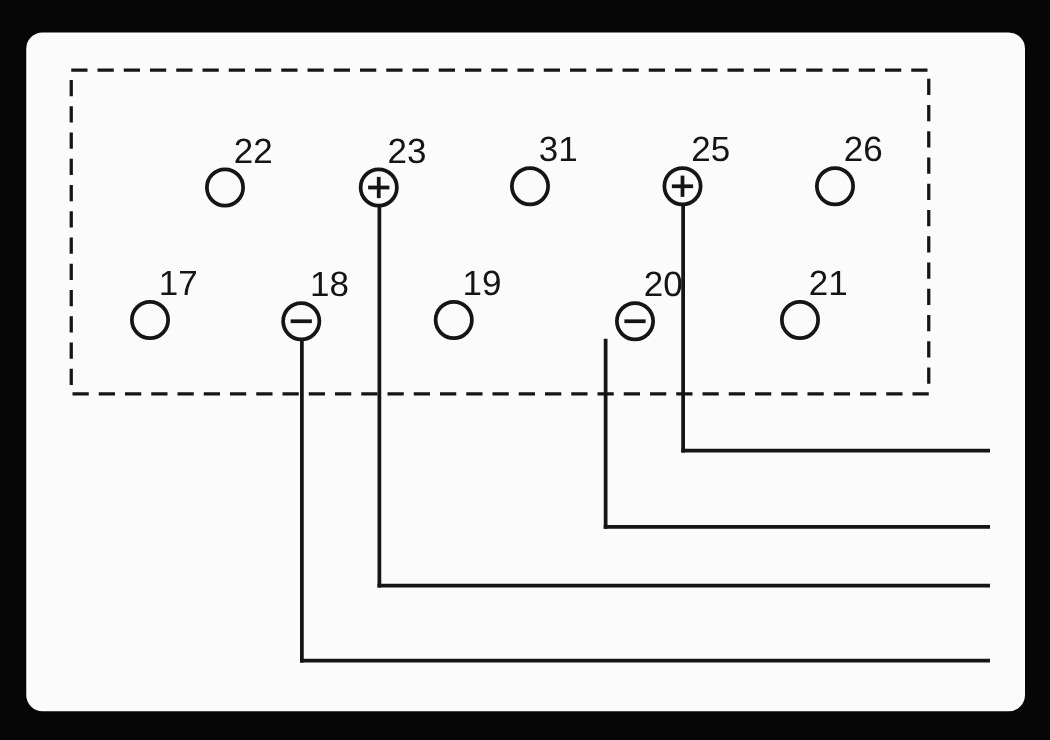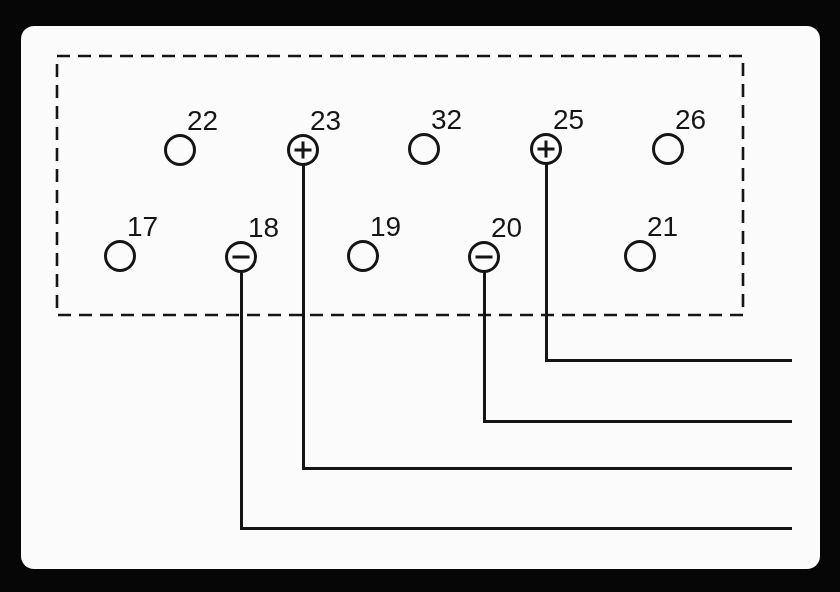--- a/index.html
+++ b/index.html
@@ -87,21 +87,21 @@
       <div class="terminal" style="left: 225px; top: 241px;">
         <div class="tcircle">
           <span class="mark minus"></span>
         </div>
         <span class="tnum">18</span>
       </div>
       <div class="terminal" style="left: 347px; top: 240px;">
         <div class="tcircle"></div>
         <span class="tnum">19</span>
       </div>
-      <div class="terminal" style="left: 468px; top: 241px; text-align: right;">
+      <div class="terminal" style="left: 492px; top: 241px; text-align: right;">
         <div class="tcircle">
           <span class="mark minus"></span>
         </div>
         <span class="tnum">20</span>
       </div>
       <div class="terminal" style="left: 624px; top: 240px;">
         <div class="tcircle"></div>
         <span class="tnum">21</span>
       </div>
       <div class="terminal" style="left: 164px; top: 134px;">
@@ -109,21 +109,21 @@
         <span class="tnum">22</span>
       </div>
       <div class="terminal" style="left: 287px; top: 134px;">
         <div class="tcircle">
           <span class="mark plus"></span>
         </div>
         <span class="tnum">23</span>
       </div>
       <div class="terminal" style="left: 408px; top: 133px;">
         <div class="tcircle"></div>
-        <span class="tnum">32</span>
+        <span class="tnum">31</span>
       </div>
       <div class="terminal" style="left: 530px; top: 133px;">
         <div class="tcircle">
           <span class="mark plus"></span>
         </div>
         <span class="tnum">25</span>
       </div>
       <div class="terminal" style="left: 652px; top: 133px;">
         <div class="tcircle"></div>
         <span class="tnum">26</span>

